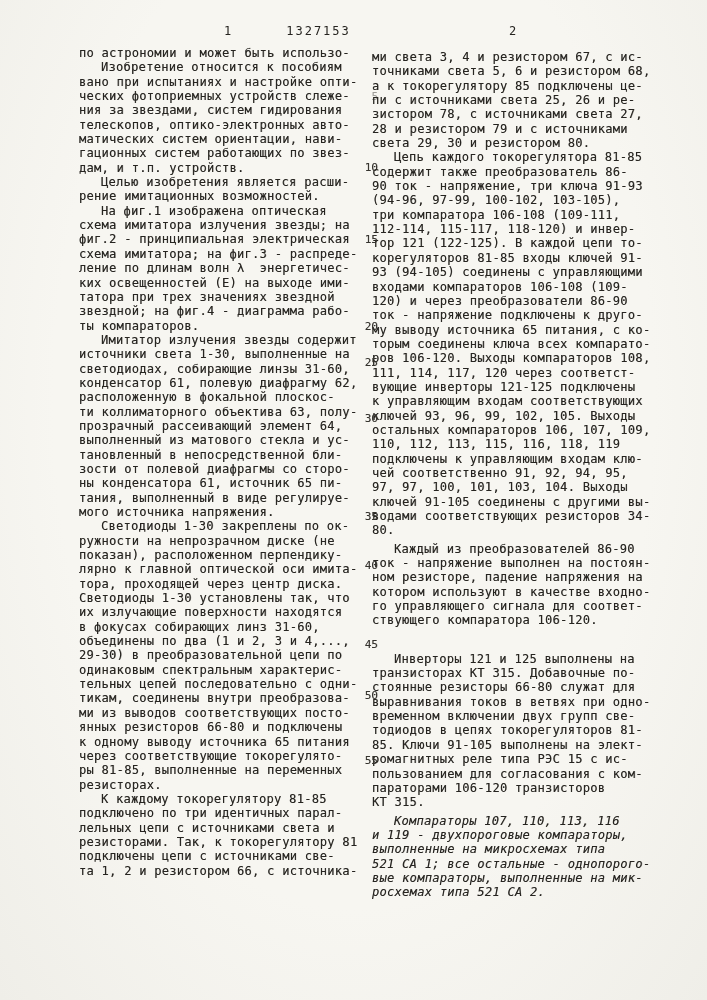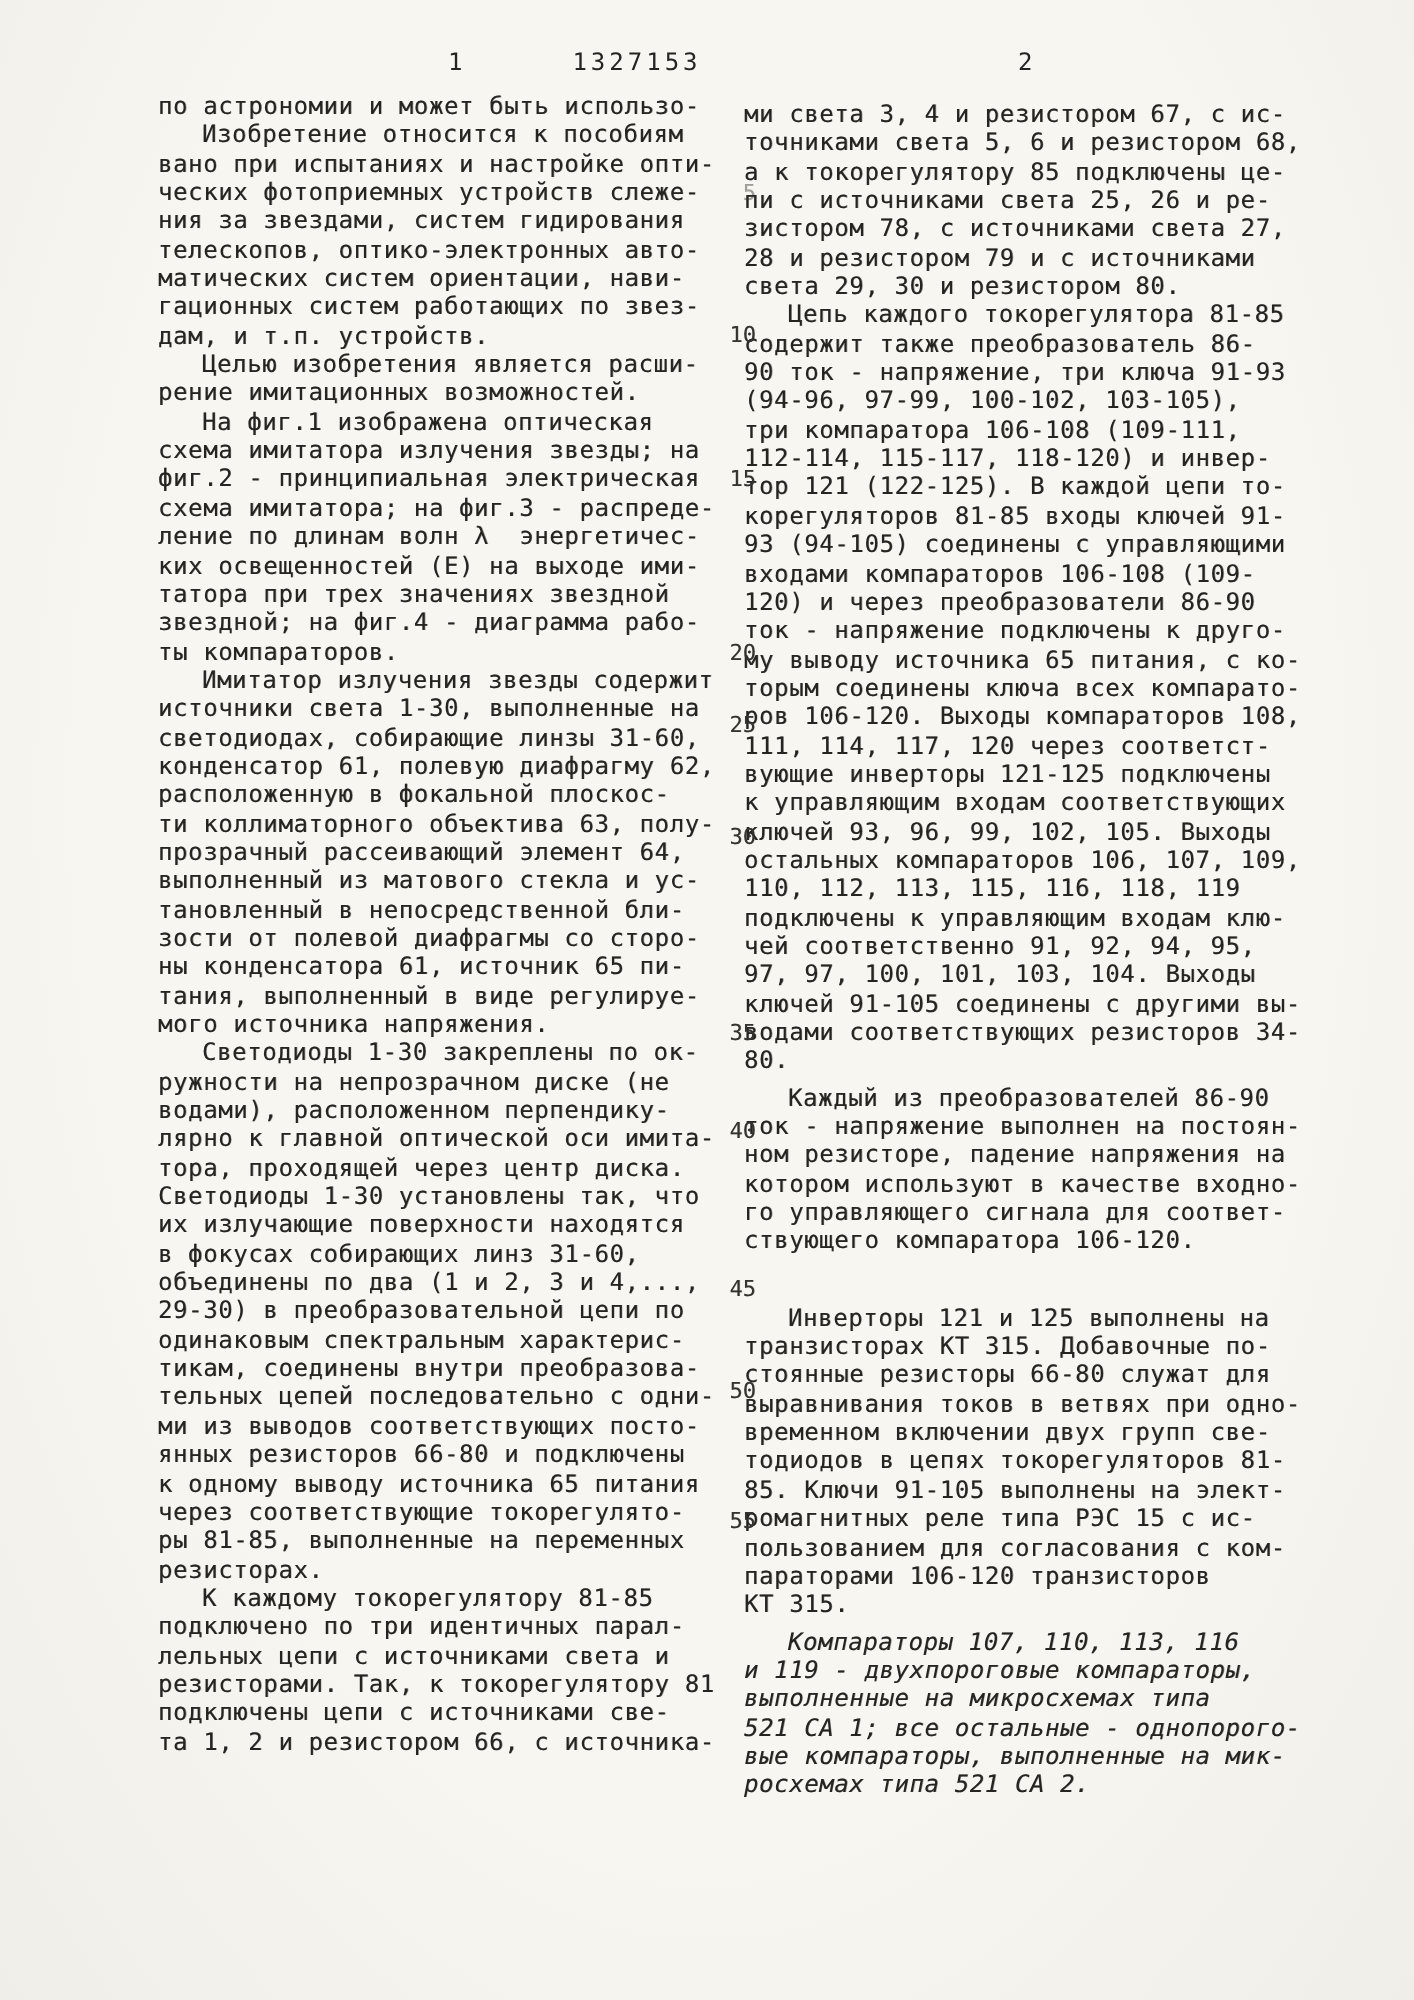--- a/index.html
+++ b/index.html
@@ -84,31 +84,31 @@
         <div class="line">выполненный из матового стекла и ус-</div>
         <div class="line">тановленный в непосредственной бли-</div>
         <div class="line">зости от полевой диафрагмы со сторо-</div>
         <div class="line">ны конденсатора 61, источник 65 пи-</div>
         <div class="line">тания, выполненный в виде регулируе-</div>
         <div class="line">мого источника напряжения.</div>
       </div>
       <div>
         <div class="line indent">Светодиоды 1-30 закреплены по ок-</div>
         <div class="line">ружности на непрозрачном диске (не</div>
-        <div class="line">водами), расположенном перпендику-</div>
+        <div class="line">показан), расположенном перпендику-</div>
         <div class="line">лярно к главной оптической оси имита-</div>
         <div class="line">тора, проходящей через центр диска.</div>
         <div class="line">Светодиоды 1-30 установлены так, что</div>
         <div class="line">их излучающие поверхности находятся</div>
         <div class="line">в фокусах собирающих линз 31-60,</div>
         <div class="line">объединены по два (1 и 2, 3 и 4,...,</div>
         <div class="line">29-30) в преобразовательной цепи по</div>
         <div class="line">одинаковым спектральным характерис-</div>
+        <div class="line">тельных цепей последовательно с одни-</div>
         <div class="line">тикам, соединены внутри преобразова-</div>
-        <div class="line">тельных цепей последовательно с одни-</div>
         <div class="line">ми из выводов соответствующих посто-</div>
         <div class="line">янных резисторов 66-80 и подключены</div>
         <div class="line">к одному выводу источника 65 питания</div>
         <div class="line">через соответствующие токорегулято-</div>
         <div class="line">ры 81-85, выполненные на переменных</div>
         <div class="line">резисторах.</div>
       </div>
       <div>
         <div class="line indent">К каждому токорегулятору 81-85</div>
         <div class="line">подключено по три идентичных парал-</div>

